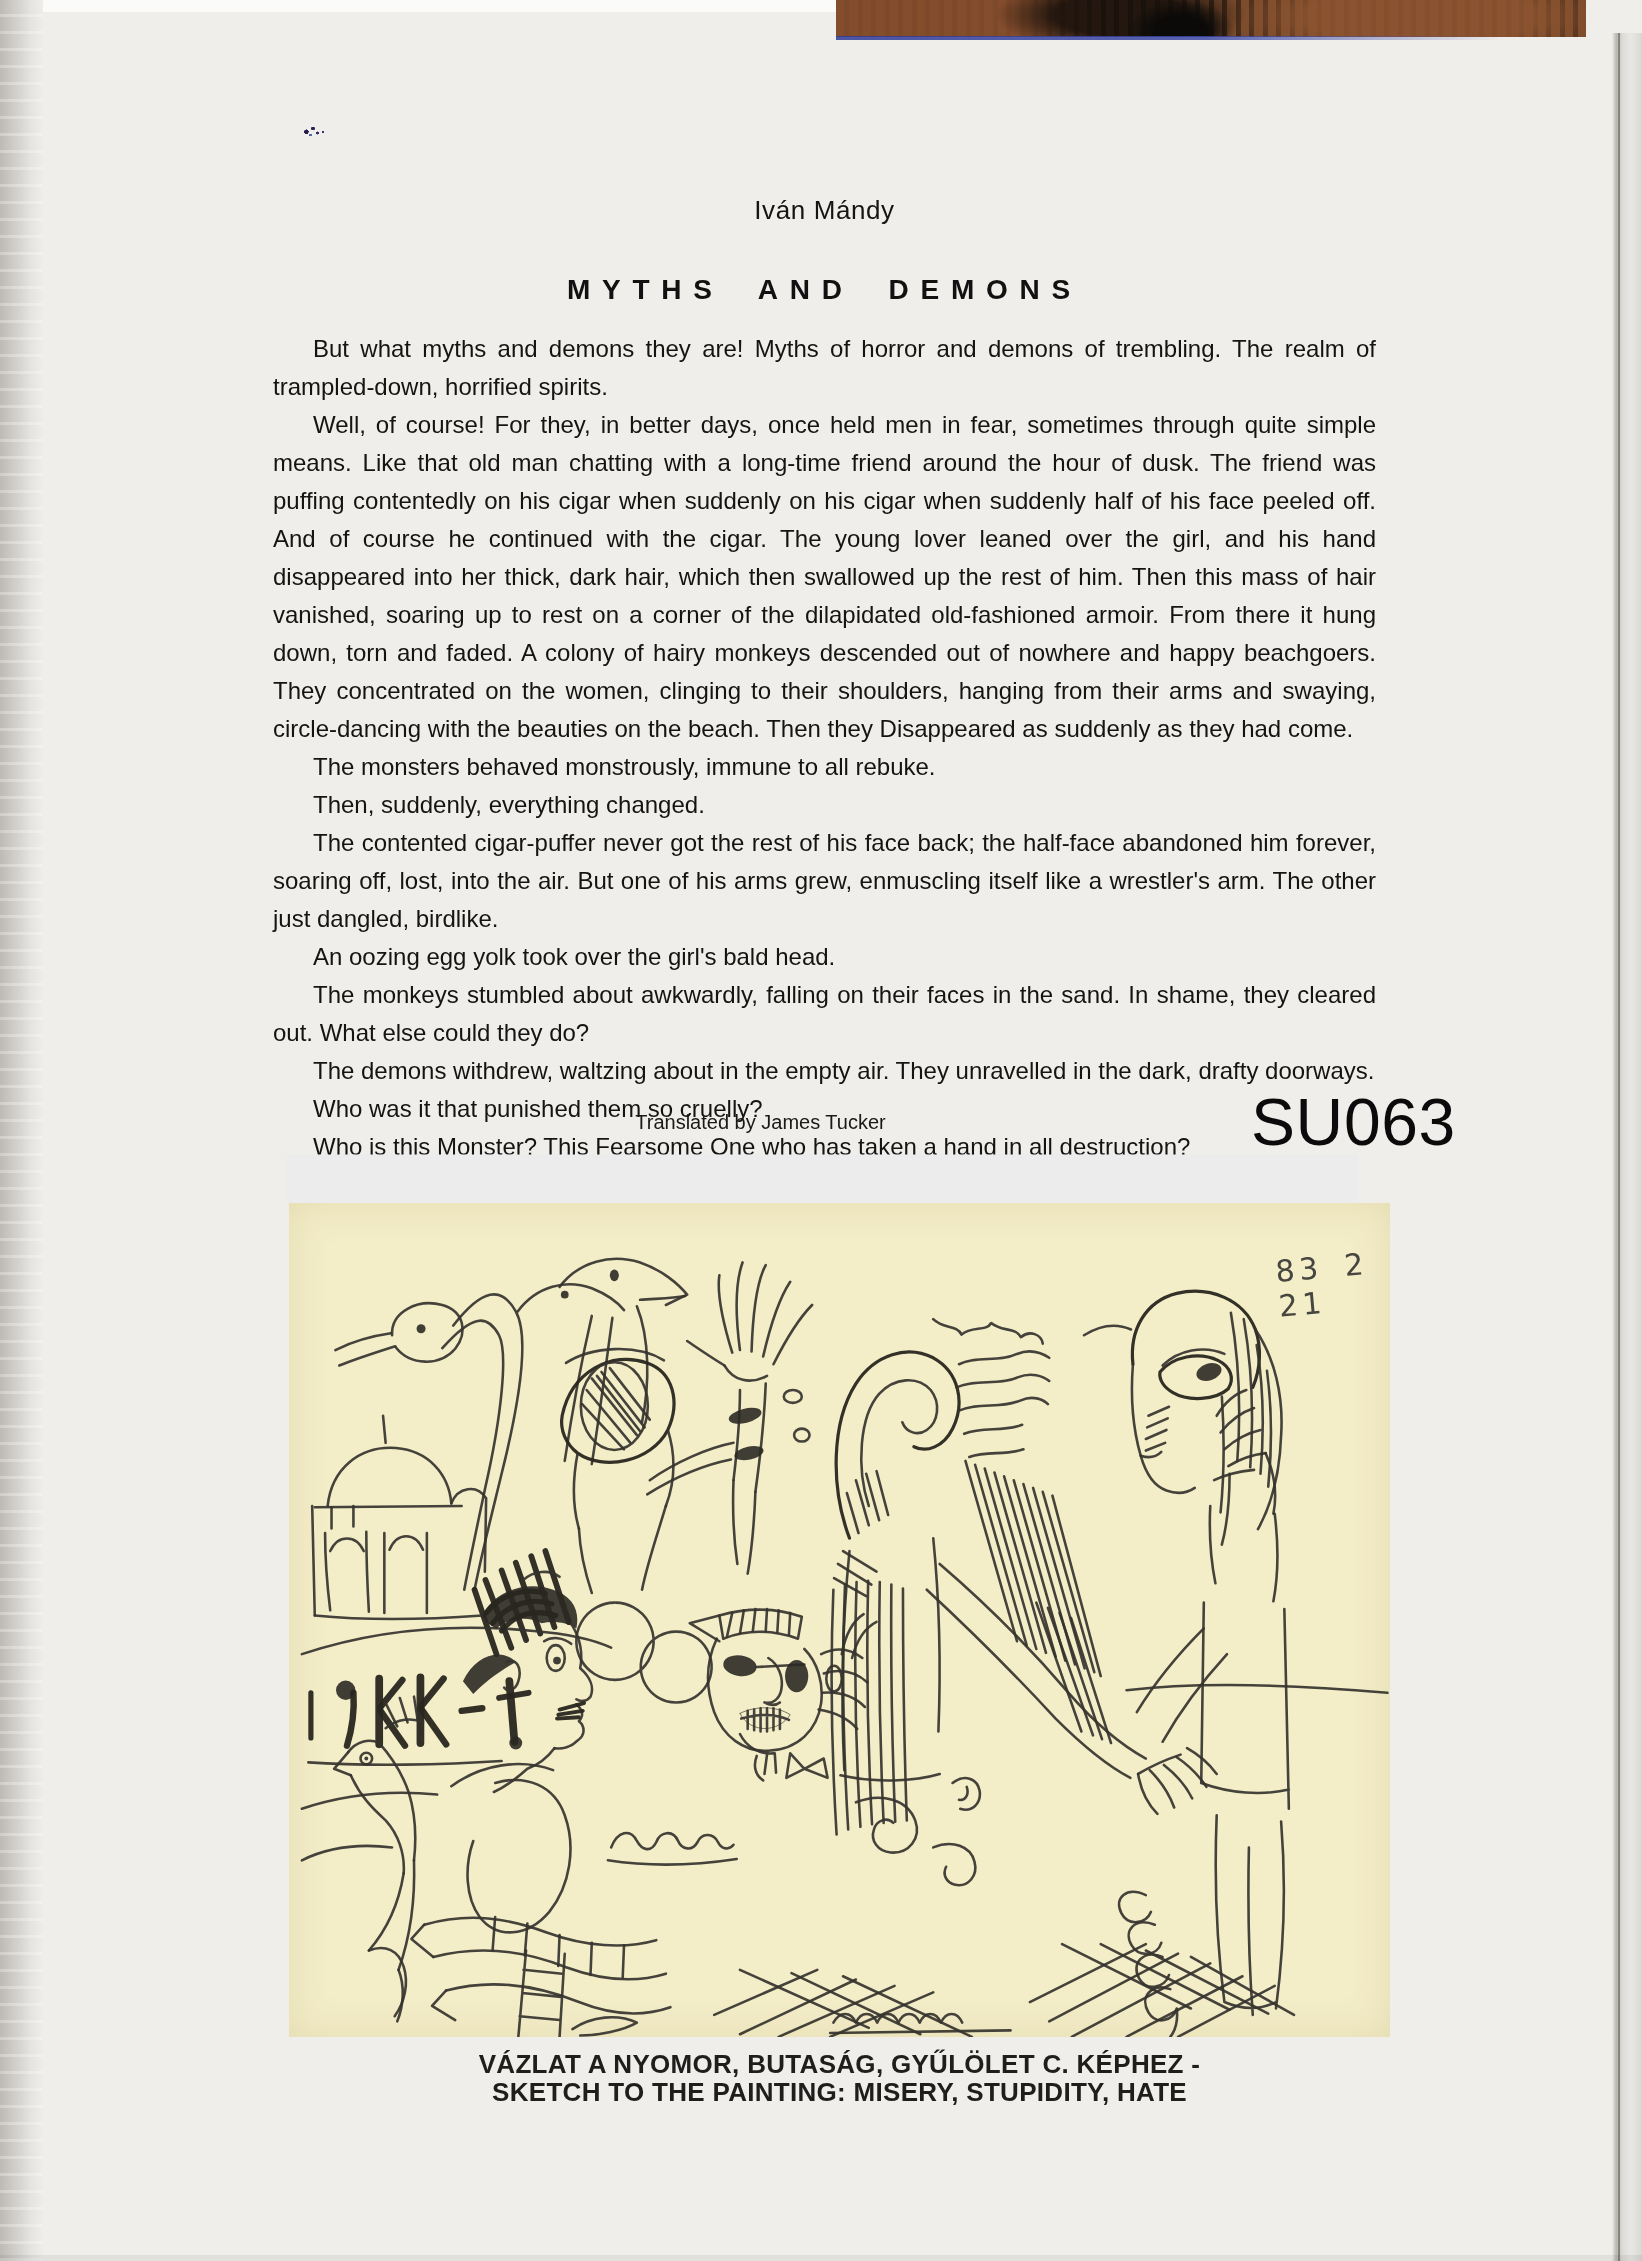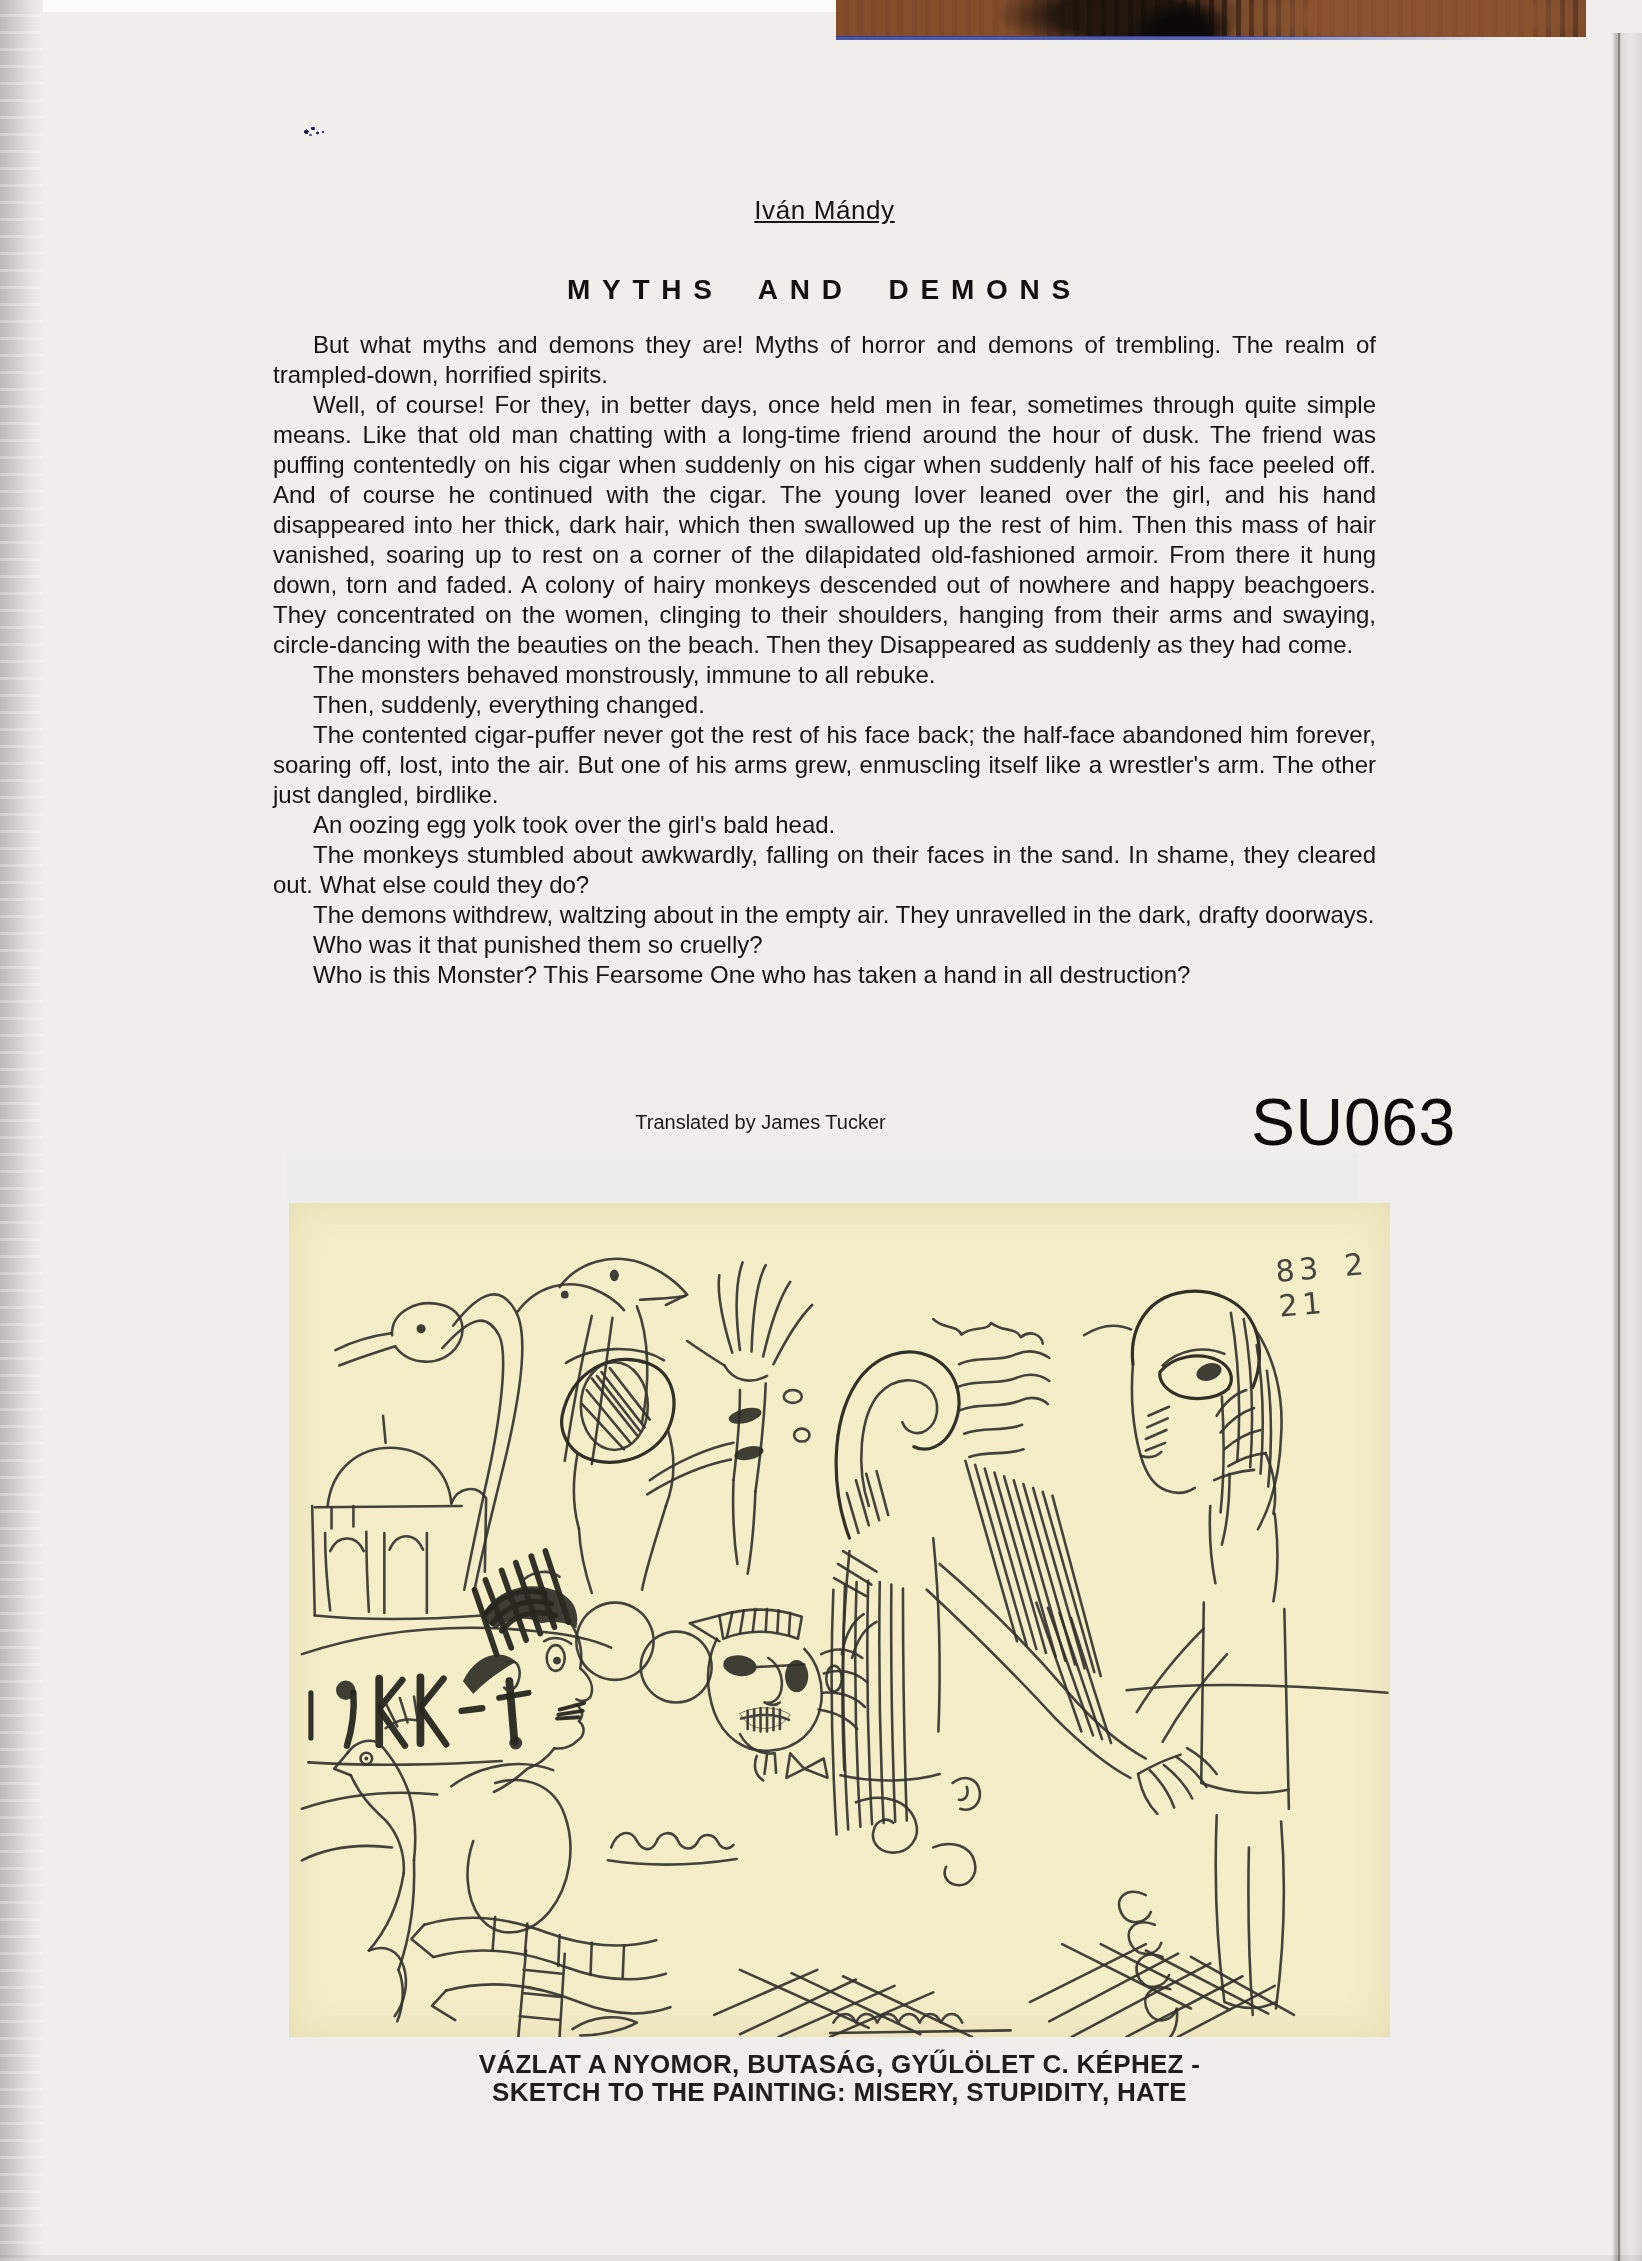--- a/index.html
+++ b/index.html
@@ -28,23 +28,23 @@
   
   #ink-blot{position:absolute;left:300px;top:124px;width:27px;height:15.5px;
     background:
       radial-gradient(3.9px 3.9px at 6.4px 7.7px,#241d4e 0 55%,rgba(36,29,78,0) 60%),
       radial-gradient(3.2px 3.2px at 13px 4.5px,#2a2356 0 55%,rgba(42,35,86,0) 60%),
       radial-gradient(2.6px 2.6px at 17.4px 9px,#312a60 0 55%,rgba(49,42,96,0) 60%),
       radial-gradient(1.9px 1.9px at 23px 7.7px,#3a3370 0 55%,rgba(58,51,112,0) 60%),
       radial-gradient(2.6px 1.9px at 10.3px 11px,#4a6aa8 0 55%,rgba(74,106,168,0) 60%);}
   
   .textzone{position:absolute;left:273px;width:1103px;color:#161514;}
-  #author{top:195px;text-align:center;font-size:26px;letter-spacing:0.6px;text-decoration:underline;}
+  #author{top:195px;text-align:center;font-size:26px;letter-spacing:0.6px;}
   #title{top:274px;text-align:center;font-size:28px;font-weight:bold;letter-spacing:.42em;word-spacing:.55em;color:#111;}
-  #article{top:330px;font-size:24px;line-height:30px;text-align:justify;color:#151413;}
+  #article{top:330px;font-size:24px;line-height:38px;text-align:justify;color:#151413;}
   #article p{margin:0;text-indent:40px;}
   #translator{top:1111px;width:975px;text-align:center;font-size:20px;color:#1a1918;}
   #su-code{position:absolute;left:1251px;top:1089px;font-size:66px;line-height:1;letter-spacing:0.6px;color:#0b0b0b;}
   
   #pre-art-band{position:absolute;left:287px;top:1154px;width:1071px;height:49px;background:#e8eaee;opacity:.5;}
   #artwork{position:absolute;left:289px;top:1203px;width:1101px;height:834px;background:#f3edc8;
     box-shadow:inset 0 0 39px rgba(160,140,70,.18);}
   #artwork svg{position:absolute;left:0;top:0;}
   #inscription{position:absolute;left:988px;top:46px;font-size:30px;color:#47453f;
     letter-spacing:4.5px;word-spacing:7.7px;transform:rotate(-5deg);font-family:"DejaVu Sans",sans-serif;}

